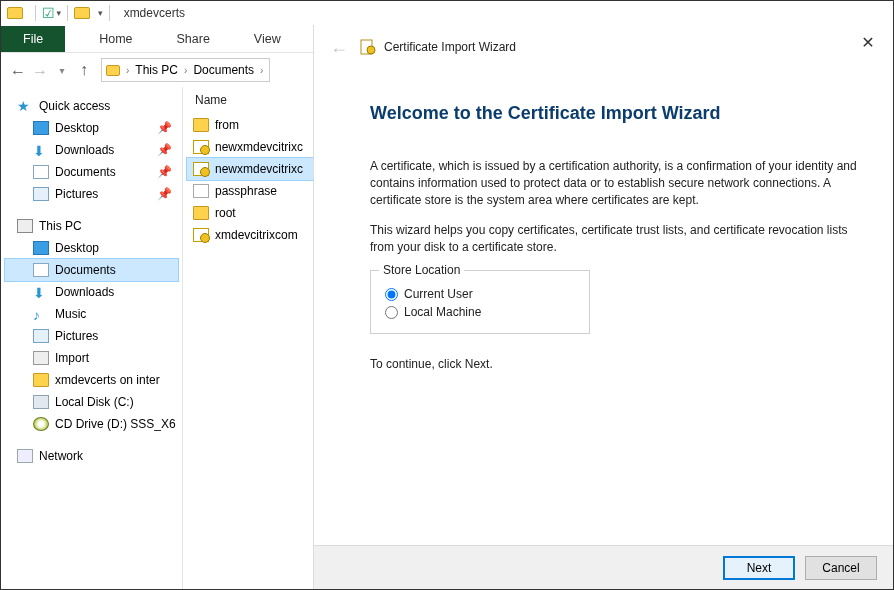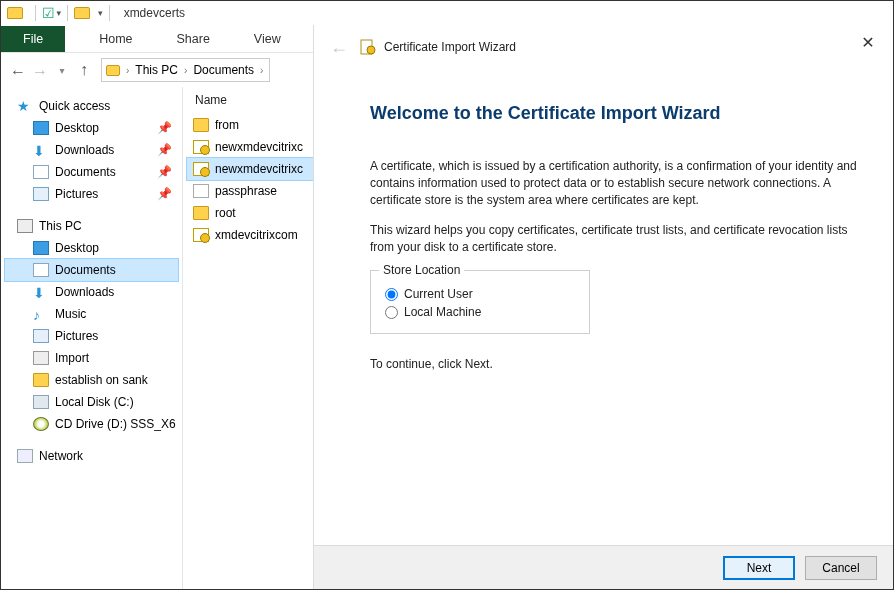--- a/index.html
+++ b/index.html
@@ -172,21 +172,21 @@
     <div class="tree-item indent">
         <span class="icon ico-pic"></span>
         <span>Pictures</span>
       </div>
     <div class="tree-item indent">
         <span class="icon ico-video"></span>
         <span>Import</span>
       </div>
     <div class="tree-item indent">
         <span class="icon ico-folder"></span>
-        <span>establish on sank</span>
+        <span>xmdevcerts on inter</span>
       </div>
     <div class="tree-item indent">
         <span class="icon ico-disk"></span>
         <span>Local Disk (C:)</span>
       </div>
     <div class="tree-item indent">
         <span class="icon ico-cd"></span>
         <span>CD Drive (D:) SSS_X6</span>
       </div>
 

